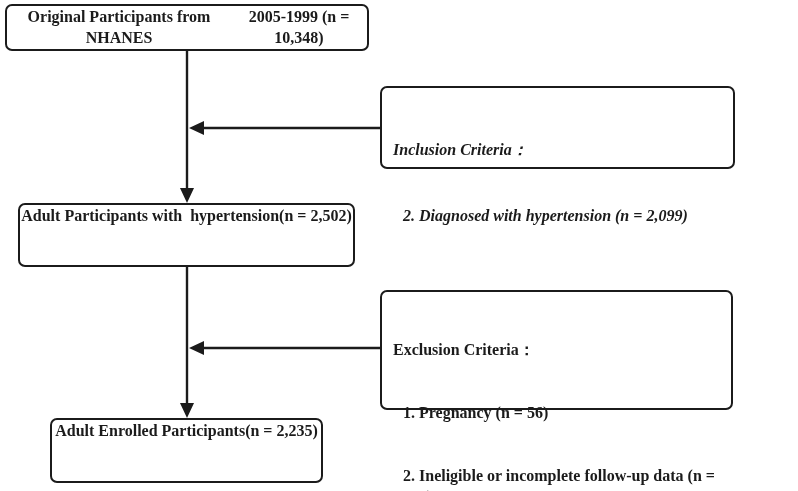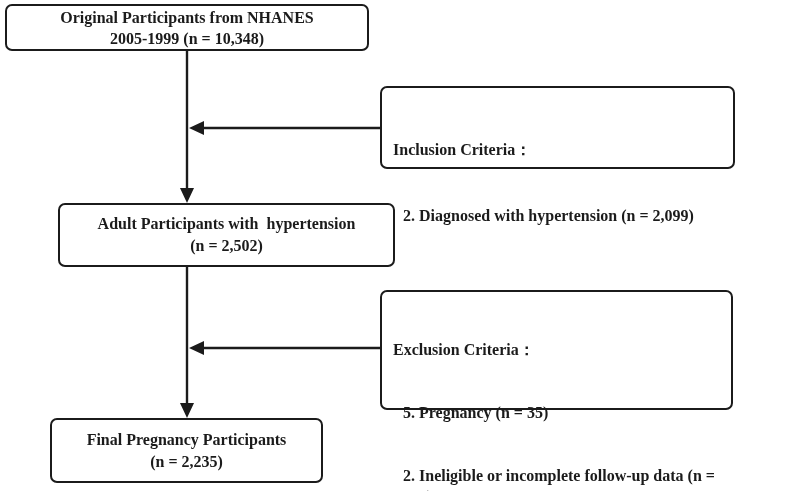--- a/index.html
+++ b/index.html
@@ -30,29 +30,27 @@
     background: #ffffff;
     border: 2.3px solid #1b1b1b;
     border-radius: 7px;
     font-weight: bold;
     font-size: 16px;
     line-height: 21px;
     white-space: pre-wrap;
   }
   .center-box {
     display: flex;
-    flex-direction: column;
     justify-content: center;
-    align-items: center;
     text-align: center;
   }
   .box-top    { left: 5px;   top: 4px;   width: 364px; height: 47px; }
-  .box-adult  { left: 18px;  top: 203px; width: 337px; height: 64px; line-height: 22px; margin-left: 40px; }
+  .box-adult  { left: 18px;  top: 203px; width: 337px; height: 64px; line-height: 22px; }
   .box-final  { left: 50px;  top: 418px; width: 273px; height: 65px; line-height: 22px; }
-  .box-incl   { left: 380px; top: 86px;  width: 355px; height: 83px;  padding: 7px 6px 0 11px; line-height: 22px; }
+  .box-incl   { left: 380px; top: 86px;  width: 355px; height: 83px;  padding: 7px 6px 0 11px; line-height: 22px; font-style: italic; }
   .box-excl   { left: 380px; top: 290px; width: 353px; height: 120px; padding: 5px 4px 0 11px; line-height: 21px; }
   .criteria-item { padding-left: 10px; }
   .box-line { display: block; }
 </style>
 </head>
 <body>
 
 <div id="canvas">
 
   <svg id="connectors" viewBox="0 0 798 491" xmlns="http://www.w3.org/2000/svg">
@@ -79,24 +77,24 @@
     <div class="criteria-item">2. Diagnosed with hypertension (n = 2,099)</div>
   </div>
 
   <div class="box center-box box-adult">
     <span class="box-line">Adult Participants with  hypertension</span>
     <span class="box-line">(n = 2,502)</span>
   </div>
 
   <div class="box box-excl">
     <div>Exclusion Criteria：</div>
-    <div class="criteria-item">5. Pregnancy (n = 35)</div>
+    <div class="criteria-item">1. Pregnancy (n = 56)</div>
     <div class="criteria-item">2. Ineligible or incomplete follow-up data (n = 201)</div>
     
     
   </div>
 
   <div class="box center-box box-final">
-    <span class="box-line">Final Pregnancy Participants</span>
+    <span class="box-line">Adult Enrolled Participants</span>
     <span class="box-line">(n = 2,235)</span>
   </div>
 
 </div>
 
 </body></html>

